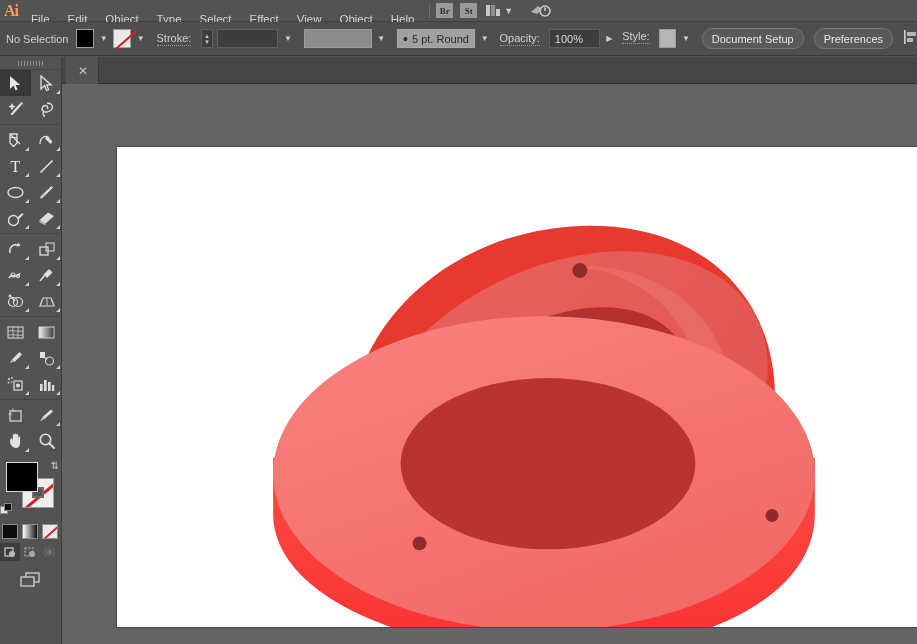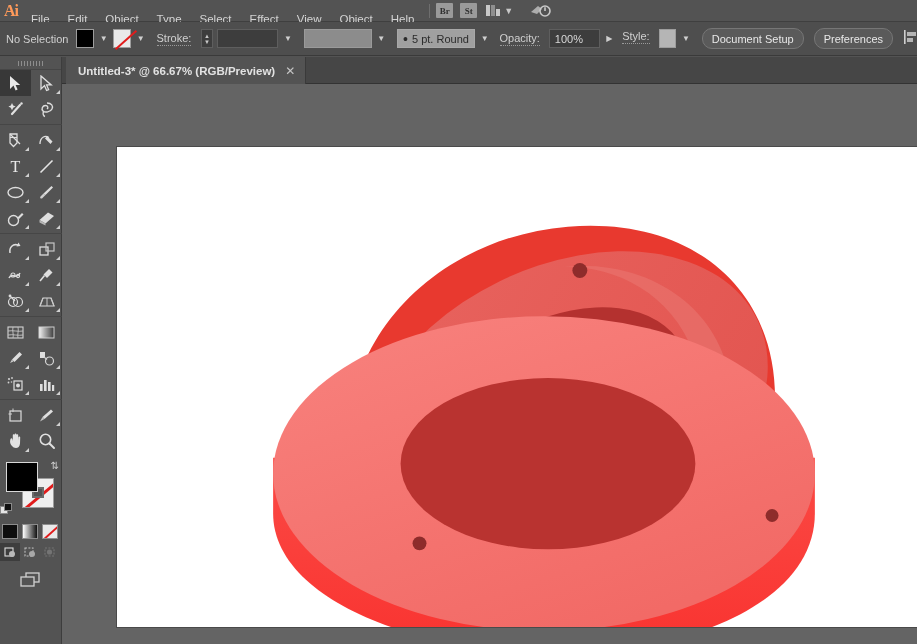--- a/index.html
+++ b/index.html
@@ -525,21 +525,20 @@
         <svg width="26" height="18" viewBox="0 0 26 18">
           <rect x="8" y="2" width="13" height="9" fill="none" stroke="#d2d2d2" stroke-width="1.3"></rect>
           <rect x="3" y="6" width="13" height="9" fill="#535353" stroke="#d2d2d2" stroke-width="1.3"></rect>
         </svg>
       </span>
     </div>
   </div>
 
   <div class="tabbar">
     <div class="doctab">
-      <span class="title">Untitled-3* @ 66.67% (RGB/Preview)</span>
       <span class="closex">✕</span>
     </div>
   </div>
 
   <div class="canvas-area">
     <div class="artboard">
       <svg class="artwork" viewBox="0 0 855 482" preserveAspectRatio="xMidYMid meet">
         <defs>
           <linearGradient id="backTop" x1="0" y1="0" x2="1" y2="1">
             <stop offset="0" stop-color="#e8645f"></stop>

